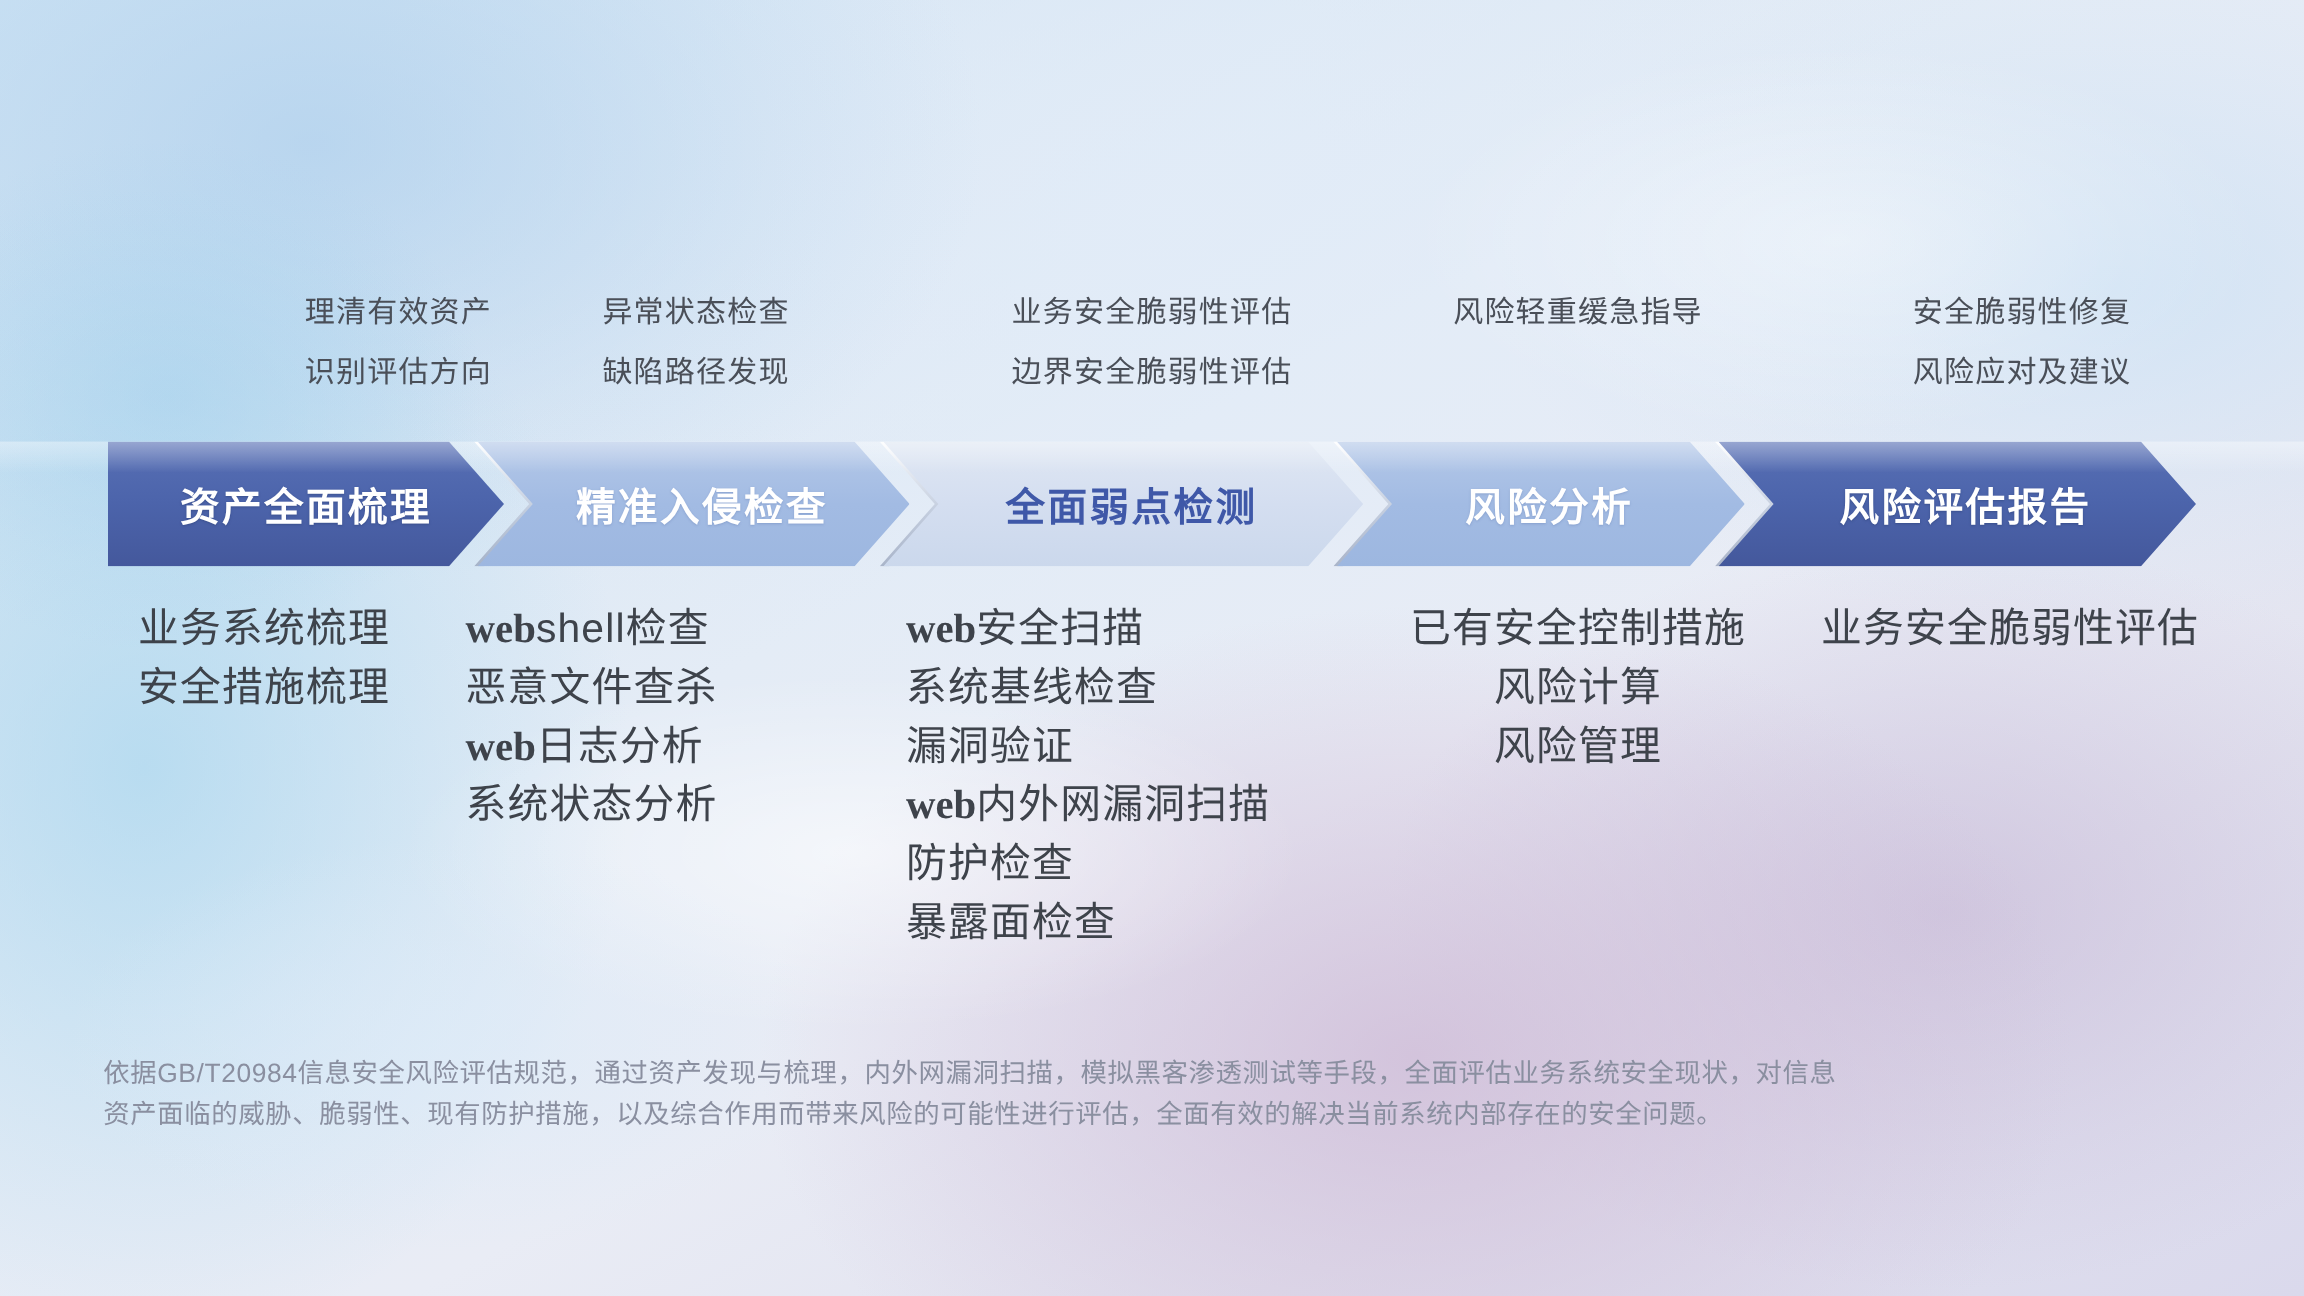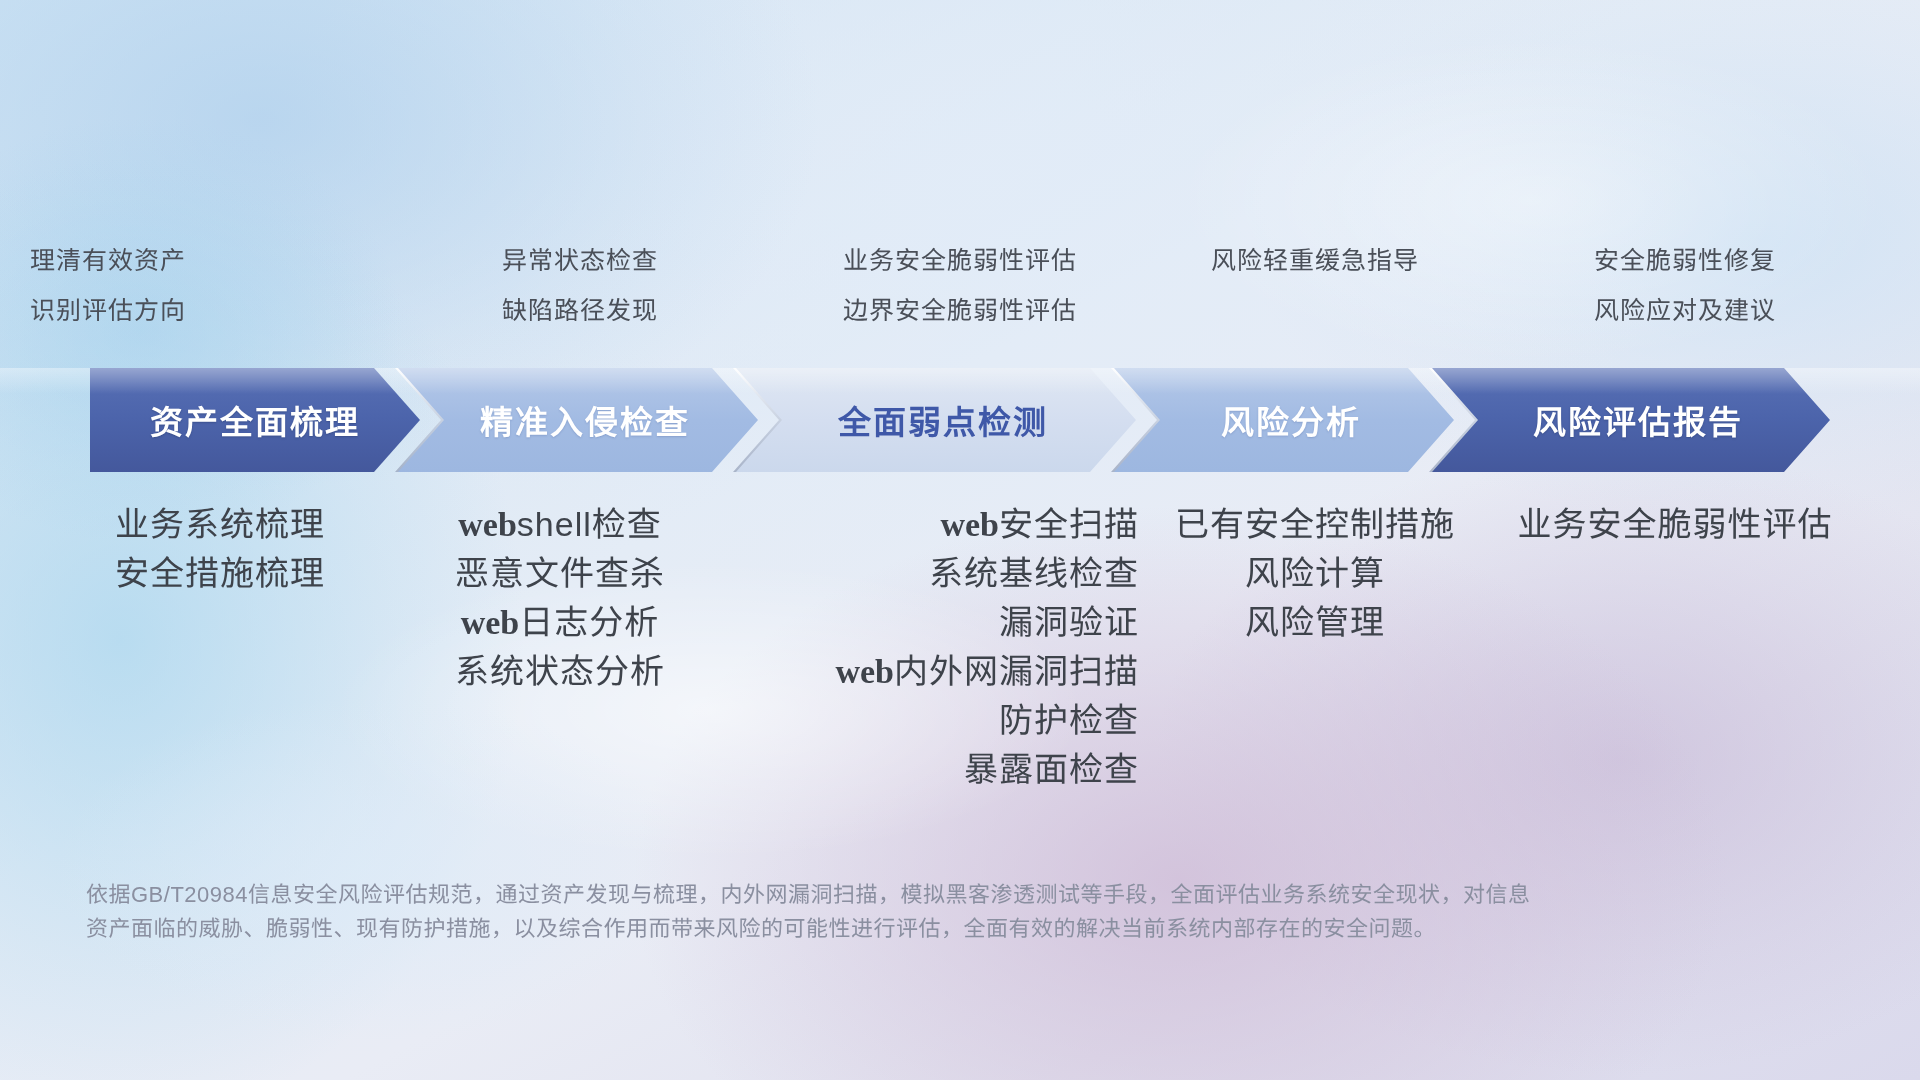--- a/index.html
+++ b/index.html
@@ -85,21 +85,21 @@
 </head>
 <body>
 
 <div id="stage">
 
   <div class="glow glow-a"></div>
   <div class="glow glow-b"></div>
   <div class="glow glow-c"></div>
   <div class="glow glow-d"></div>
 
-  <div class="top-list" style="left:30px;width:380px;text-align:left;">
+  <div class="top-list" style="left:30px;width:380px;text-align:right;">
     <div class="top-line">理清有效资产</div>
     <div class="top-line">识别评估方向</div>
   </div>
   <div class="top-list" style="left:390px;width:380px;text-align:center;">
     <div class="top-line">异常状态检查</div>
     <div class="top-line">缺陷路径发现</div>
   </div>
   <div class="top-list" style="left:750px;width:420px;text-align:center;">
     <div class="top-line">业务安全脆弱性评估</div>
     <div class="top-line">边界安全脆弱性评估</div>
@@ -139,28 +139,28 @@
     </div>
 
     <div class="band-gloss"></div>
   </div>
 
   <div class="bot-list" style="left:30px;width:380px;text-align:center;">
     <div class="bot-line">业务系统梳理</div>
     <div class="bot-line">安全措施梳理</div>
   </div>
 
-  <div class="bot-list" style="left:370px;width:380px;text-align:center;">
+  <div class="bot-list" style="left:388px;width:380px;text-align:left;">
     <div class="bot-line"><span class="lat">web</span><span>shell检查</span></div>
     <div class="bot-line">恶意文件查杀</div>
     <div class="bot-line"><span class="lat">web</span><span>日志分析</span></div>
     <div class="bot-line">系统状态分析</div>
   </div>
 
-  <div class="bot-list" style="left:779px;width:360px;text-align:right;">
+  <div class="bot-list" style="left:755px;width:360px;text-align:left;">
     <div class="bot-line"><span class="lat">web</span><span>安全扫描</span></div>
     <div class="bot-line">系统基线检查</div>
     <div class="bot-line">漏洞验证</div>
     <div class="bot-line"><span class="lat">web</span><span>内外网漏洞扫描</span></div>
     <div class="bot-line">防护检查</div>
     <div class="bot-line">暴露面检查</div>
   </div>
 
   <div class="bot-list" style="left:1105px;width:420px;text-align:center;">
     <div class="bot-line">已有安全控制措施</div>

